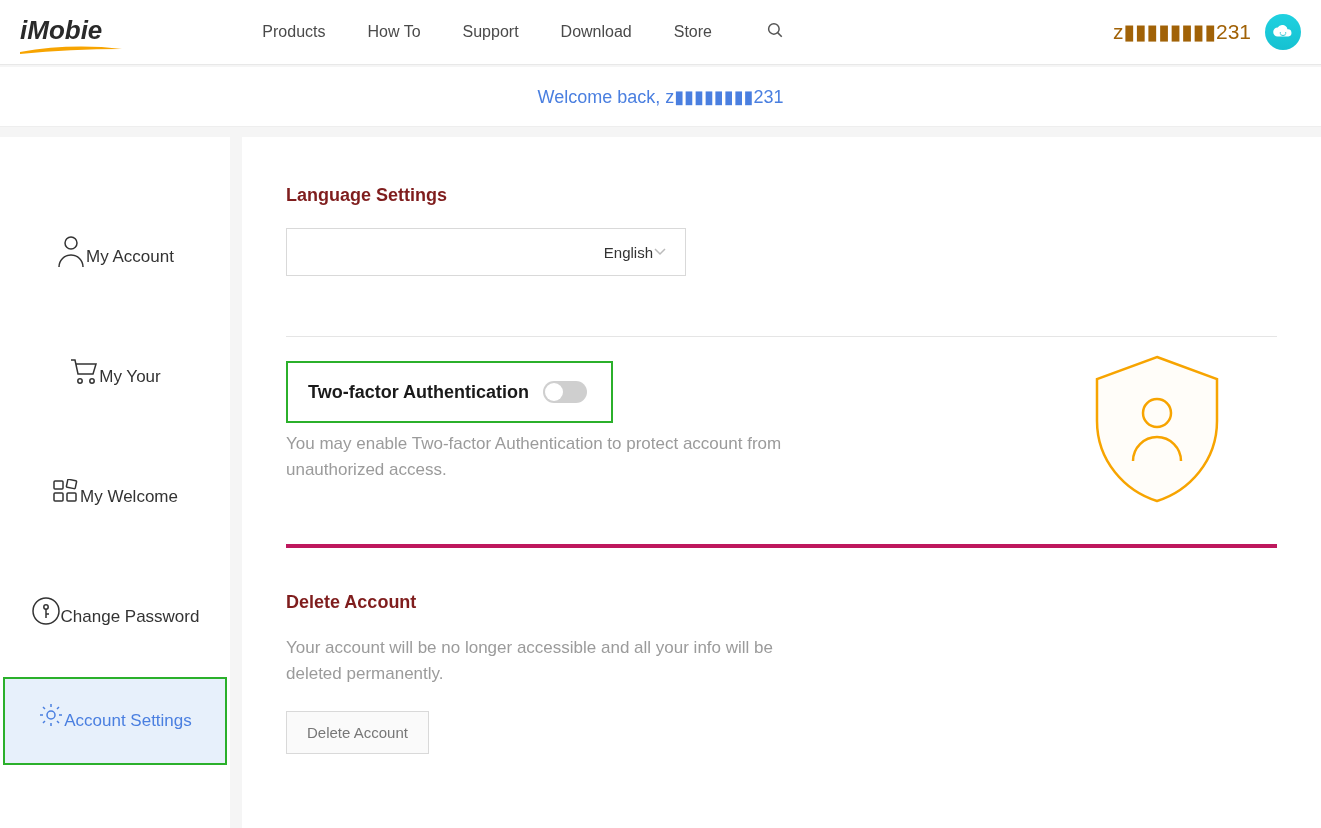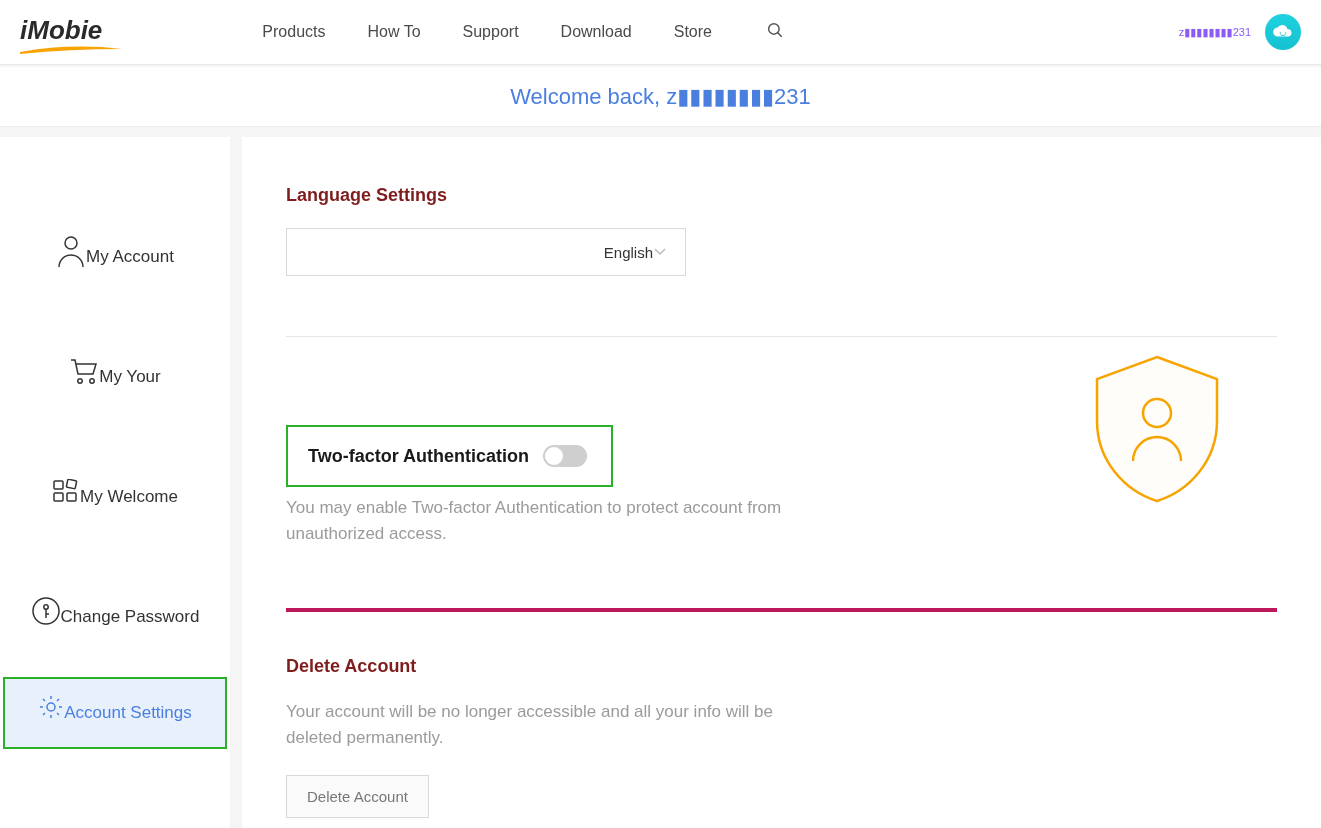--- a/index.html
+++ b/index.html
@@ -53,22 +53,22 @@
       margin-left: 12px;
       cursor: pointer;
     }
     .header-right {
       margin-left: auto;
       display: flex;
       align-items: center;
       gap: 14px;
     }
     .username-hdr {
-      color: #8b5cf6;
-      font-size: 11px;
+      color: #a16207;
+      font-size: 21px;
     }
     .avatar {
       width: 36px;
       height: 36px;
       border-radius: 50%;
       background: linear-gradient(180deg, #1fd1e0, #16c1d1);
       display: flex;
       align-items: center;
       justify-content: center;
       cursor: pointer;
@@ -78,21 +78,21 @@
       background: #fff;
       height: 60px;
       display: flex;
       align-items: center;
       justify-content: center;
       border-bottom: 1px solid #eee;
       margin-top: 2px;
     }
     .welcome-text {
       color: #4a7fe0;
-      font-size: 22px;
+      font-size: 18px;
     }
     
     .layout {
       display: flex;
       margin-top: 10px;
     }
     .sidebar {
       width: 230px;
       background: #fff;
       padding-top: 60px;
@@ -104,21 +104,21 @@
       align-items: center;
       justify-content: center;
       height: 120px;
       cursor: pointer;
       color: #333;
     }
     .sidebar-item.active {
       background: #e7f0fb;
       color: #4a7fe0;
       border: 2px solid #2bb02b;
-      height: 72px;
+      height: 88px;
       margin: 0 3px;
     }
     .sidebar-icon {
       margin-bottom: 8px;
     }
     .sidebar-label {
       font-size: 17px;
     }
     
     .content {
@@ -130,21 +130,21 @@
     .section {
       padding-bottom: 40px;
       position: relative;
     }
     .section + .section {
       border-top: 4px solid #be185d;
       padding-top: 44px;
     }
     .section.divider-top {
       border-top: 1px solid #e5e5e5;
-      padding-top: 88px;
+      padding-top: 24px;
     }
     .section-title {
       font-size: 18px;
       font-weight: 700;
       color: #7f1d1d;
       margin-bottom: 22px;
     }
     .select {
       width: 400px;
       height: 48px;

